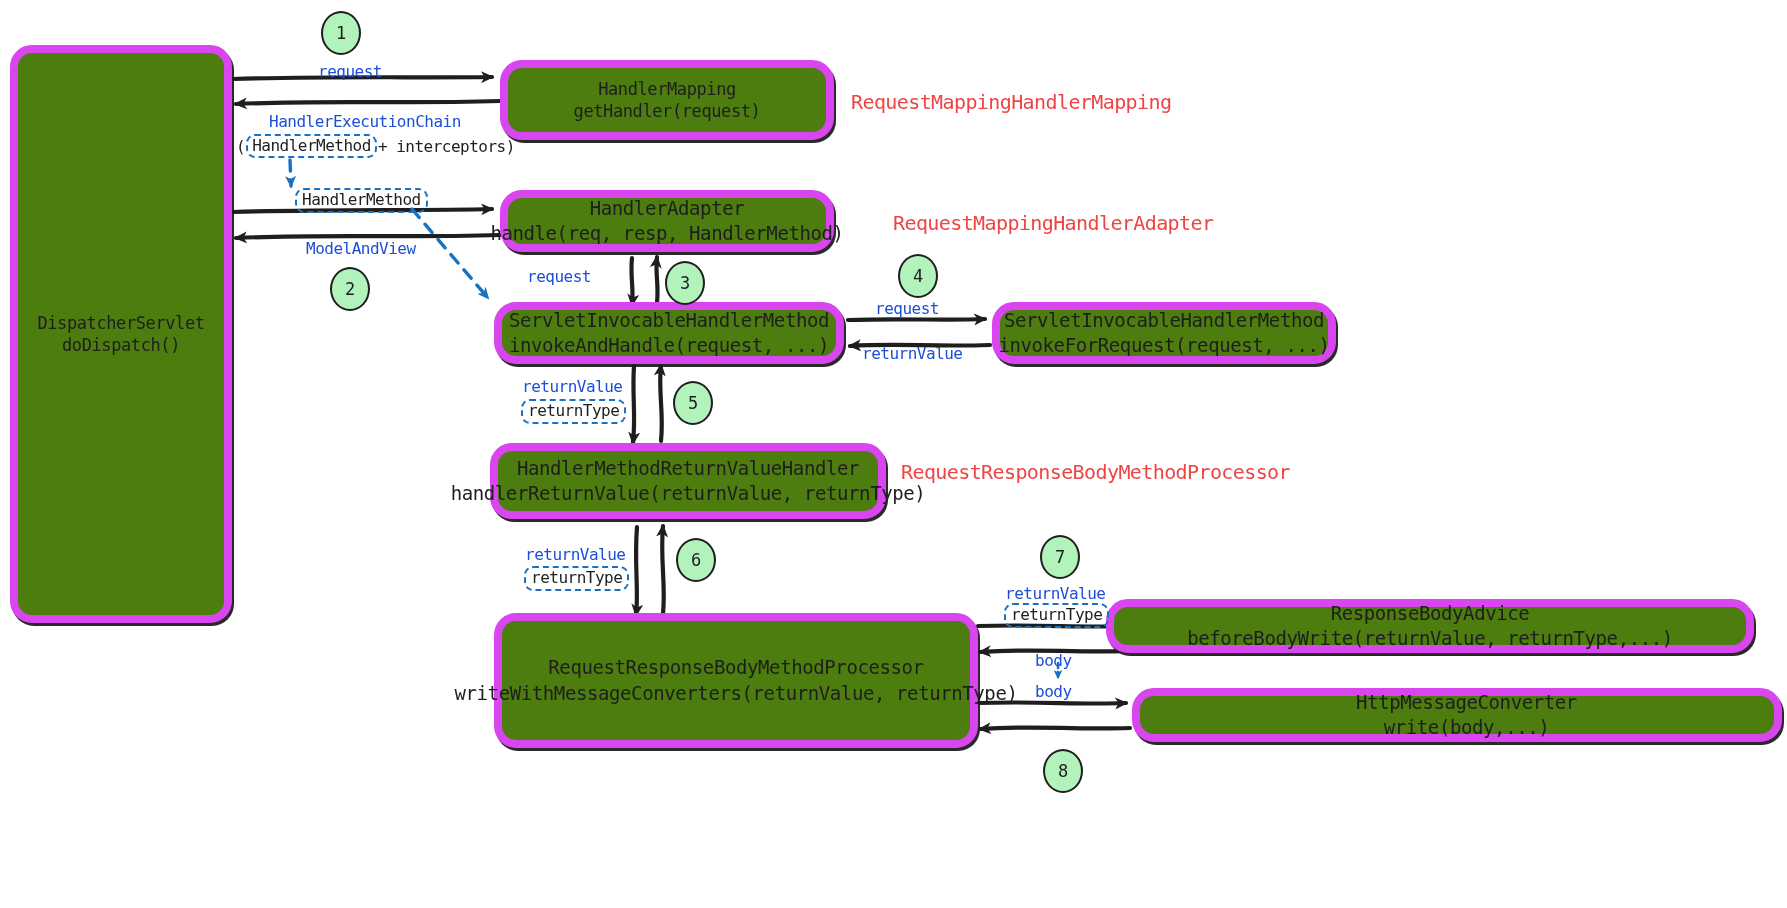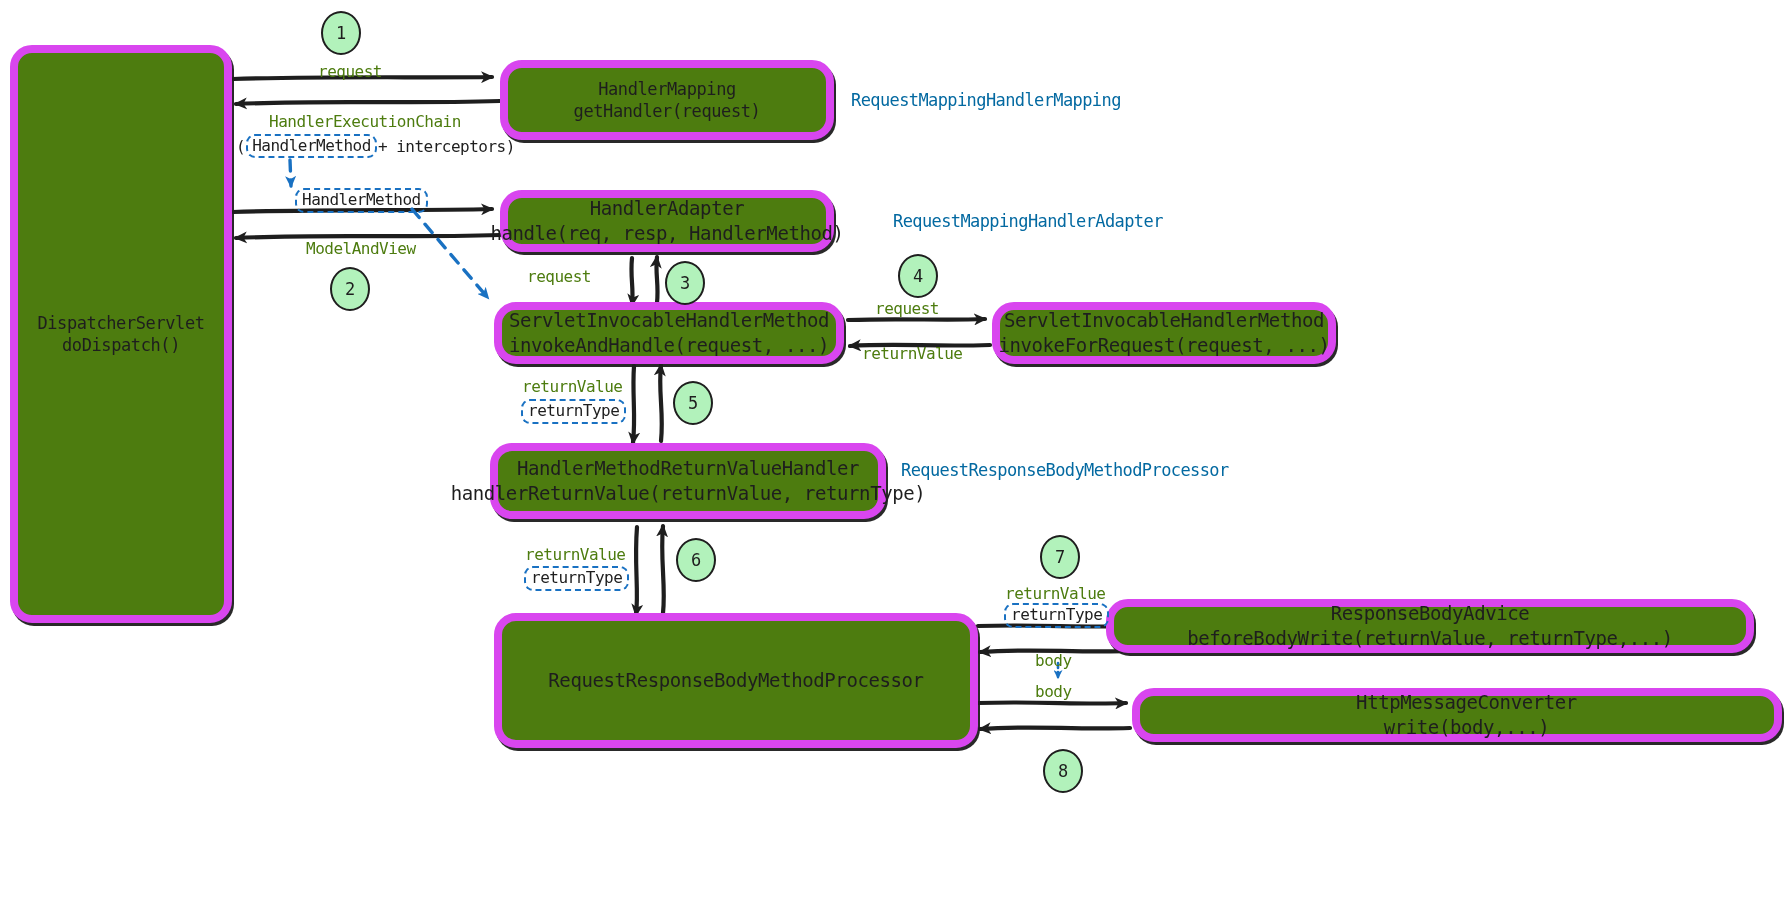--- a/index.html
+++ b/index.html
@@ -46,30 +46,30 @@
     display: block;
     white-space: nowrap;
     line-height: 1.32;
   }
   .node.fs16 { font-size: 19px; }
   .node.fs17 { font-size: 17px; }
 
   
   .annot {
     position: absolute;
-    color: #0369a1;
-    font-family: "DejaVu Sans Mono", monospace;
-    font-size: 17px;
+    color: #ef4444;
+    font-family: "DejaVu Sans Mono", monospace;
+    font-size: 20px;
     letter-spacing: -0.6px;
     white-space: nowrap;
   }
   
   .edgelabel {
     position: absolute;
-    color: #4d7c0f;
+    color: #1d4ed8;
     font-family: "DejaVu Sans Mono", monospace;
     font-size: 16px;
     letter-spacing: -0.5px;
     white-space: nowrap;
     text-align: center;
   }
 
   
   .chip {
     position: absolute;
@@ -202,20 +202,21 @@
     <span class="line2">invokeForRequest(request, ...)</span>
   </div>
 
   <div class="node fs16" style="left:490px; top:443px; width:396px; height:76px;">
     <span class="line1">HandlerMethodReturnValueHandler</span>
     <span class="line2">handlerReturnValue(returnValue, returnType)</span>
   </div>
 
   <div class="node fs16" style="left:494px; top:613px; width:484px; height:135px;">
     <span class="line1">RequestResponseBodyMethodProcessor</span>
+    <span class="line2">writeWithMessageConverters(returnValue, returnType)</span>
   </div>
 
   <div class="node fs16" style="left:1106px; top:599px; width:648px; height:54px;">
     <span class="line1">ResponseBodyAdvice</span>
     <span class="line2">beforeBodyWrite(returnValue, returnType,...)</span>
   </div>
 
   <div class="node fs16" style="left:1132px; top:688px; width:650px; height:54px;padding-left:19px;">
     <span class="line1">HttpMessageConverter</span>
     <span class="line2">write(body,...)</span>

